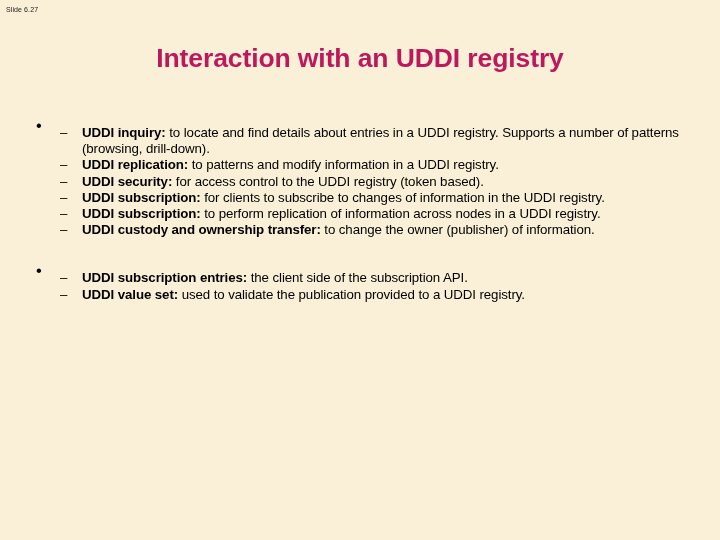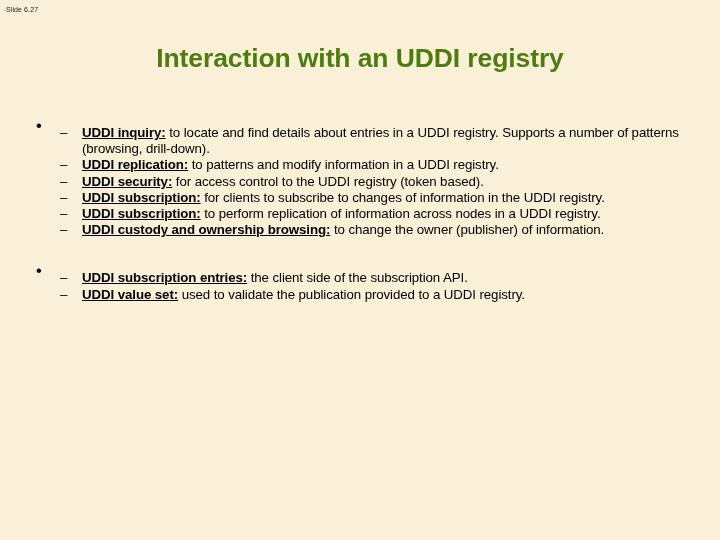--- a/index.html
+++ b/index.html
@@ -34,21 +34,21 @@
   .slide-title {
     position: absolute;
     top: 42px;
     left: 0;
     width: 720px;
     text-align: center;
     font-size: 26.5px;
     line-height: 32px;
     font-weight: bold;
     letter-spacing: -0.1px;
-    color: #4d7c0f;
+    color: #be185d;
   }
   .body-area {
     position: absolute;
     top: 116px;
     left: 32px;
     width: 660px;
   }
   
   .l1 {
     position: relative;
@@ -79,21 +79,20 @@
   }
   .l2 > .marker {
     position: absolute;
     left: 28px;
     top: 0;
     font-size: 13.3px;
     line-height: 16.2px;
   }
   .lead {
     font-weight: bold;
-    text-decoration: underline;
   }
   .spacer-1 { height: 14px; }
 </style>
 </head>
 <body>
 
 <div class="slide">
 
   <div class="slide-number">Slide 6.27</div>
 
@@ -121,21 +120,21 @@
       <div class="l2">
         <span class="marker">–</span>
         <span class="lead">UDDI subscription:</span><span> for clients to subscribe to changes of information in the UDDI registry.</span>
       </div>
       <div class="l2">
         <span class="marker">–</span>
         <span class="lead">UDDI subscription:</span><span> to perform replication of information across nodes in a UDDI registry.</span>
       </div>
       <div class="l2">
         <span class="marker">–</span>
-        <span class="lead">UDDI custody and ownership browsing:</span><span> to change the owner (publisher) of information.</span>
+        <span class="lead">UDDI custody and ownership transfer:</span><span> to change the owner (publisher) of information.</span>
       </div>
     </div>
 
     <div class="spacer-1"></div>
 
     <div class="l1">
       <span class="marker">•</span>
     </div>
 
     <div class="l2group">

